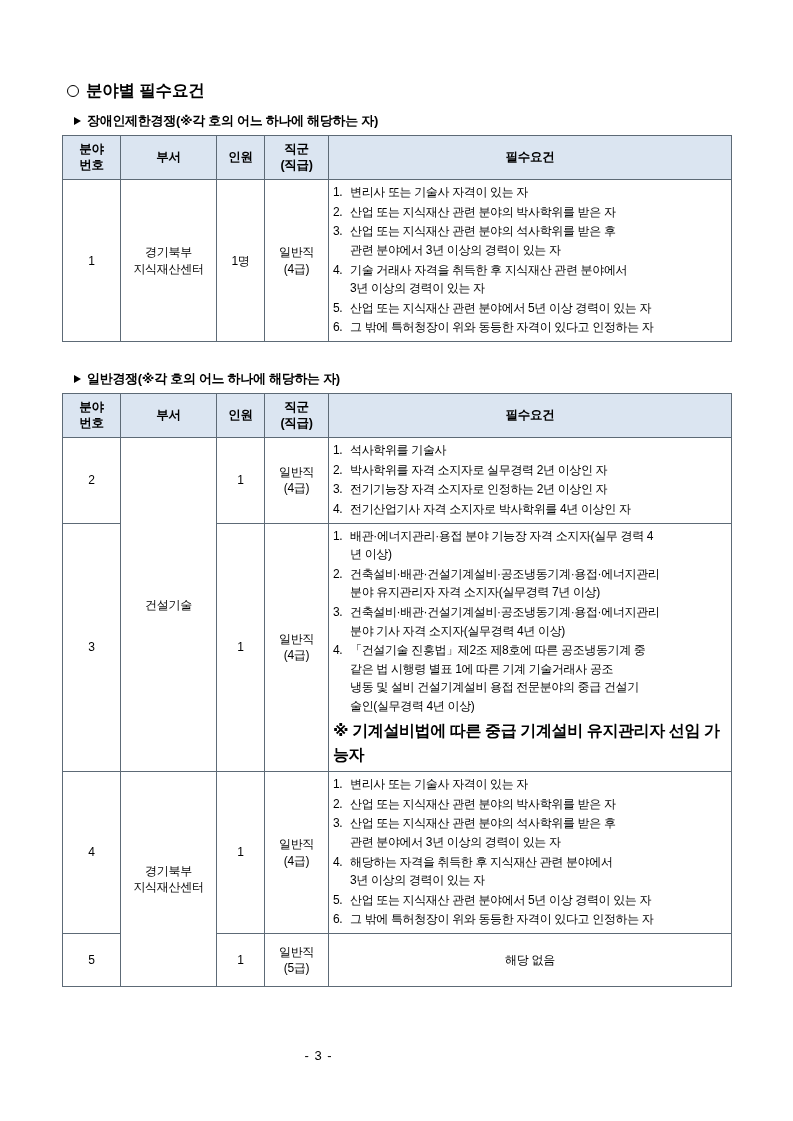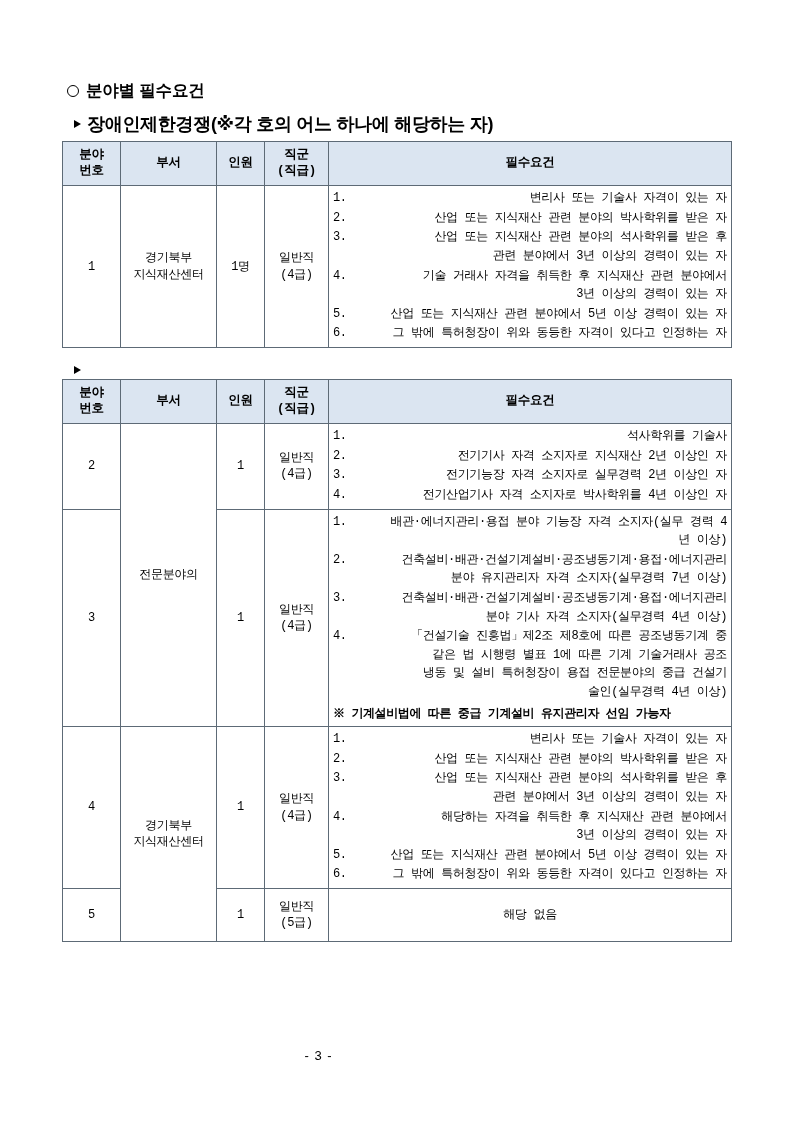--- a/index.html
+++ b/index.html
@@ -34,44 +34,43 @@
   }
   .h-major .bullet-circle {
     display: inline-block;
     width: 12px;
     height: 12px;
     border: 1.6px solid #000;
     border-radius: 50%;
     box-sizing: border-box;
   }
   .h-minor {
-    font-size: 18px;
+    font-size: 13px;
     font-weight: bold;
     letter-spacing: -0.3px;
     margin: 0 0 5px 12px;
     display: flex;
     align-items: center;
     gap: 6px;
   }
   .h-minor .bullet-tri {
     display: inline-block;
     width: 0;
     height: 0;
     border-left: 7px solid #000;
     border-top: 4.5px solid transparent;
     border-bottom: 4.5px solid transparent;
   }
 
   
   table.req {
     border-collapse: collapse;
     width: 669px;
-    margin: 0 0 18px 0;
+    margin: 0 0 28px 0;
     table-layout: fixed;
-    font-family: Liberation Mono, monospace;
   }
   table.req th, table.req td {
     border: 1px solid #5d6a76;
     padding: 3px 4px;
     vertical-align: middle;
     font-size: 12px;
     letter-spacing: -0.3px;
   }
   table.req thead th {
     background: #dbe5f1;
@@ -99,30 +98,29 @@
     margin-bottom: 1px;
     font-size: 12px;
     letter-spacing: -0.35px;
   }
   ol.reqs li .num {
     flex: 0 0 auto;
     width: 17px;
   }
   ol.reqs li .txt {
     flex: 1 1 auto;
-    text-align: right;
   }
   ol.reqs li .txt .ind {
     display: block;
     padding-left: 0;
   }
   .note-star {
     font-weight: bold;
     letter-spacing: -0.4px;
-    font-size: 12px;
+    font-size: 16px;
     margin-top: 3px;
   }
 
   
   col.c-no    { width: 58px; }
   col.c-dept  { width: 96px; }
   col.c-num   { width: 48px; }
   col.c-rank  { width: 64px; }
   col.c-req   { width: 403px; }
 
@@ -214,20 +212,21 @@
                 <span class="txt"><span>그 밖에 특허청장이 위와 동등한 자격이 있다고 인정하는 자</span></span>
               </li>
           </ol>
         </td>
       </tr>
     </tbody>
   </table>
 
   <div class="h-minor">
     <span class="bullet-tri"></span>
+    <span>일반경쟁(※각 호의 어느 하나에 해당하는 자)</span>
   </div>
 
   <table class="req">
     <colgroup>
       <col class="c-no">
         <col class="c-dept">
         <col class="c-num">
         <col class="c-rank">
         <col class="c-req">
     </colgroup>
@@ -243,39 +242,39 @@
           <span>직군</span><br>
           <span>(직급)</span>
         </th>
         <th>필수요건</th>
       </tr>
     </thead>
     <tbody>
 
       <tr>
         <td class="c">2</td>
-        <td class="c" rowspan="2">전문분야의</td>
+        <td class="c" rowspan="2">건설기술</td>
         <td class="c">1</td>
         <td class="c">
           <span>일반직</span><br>
           <span>(4급)</span>
         </td>
         <td class="req-list">
           <ol class="reqs">
             <li>
                 <span class="num">1.</span>
                 <span class="txt"><span>석사학위를 기술사</span></span>
               </li>
             <li>
                 <span class="num">2.</span>
-                <span class="txt"><span>전기기사 자격 소지자로 지식재산 2년 이상인 자</span></span>
+                <span class="txt"><span>박사학위를 자격 소지자로 실무경력 2년 이상인 자</span></span>
               </li>
             <li>
                 <span class="num">3.</span>
-                <span class="txt"><span>전기기능장 자격 소지자로 실무경력 2년 이상인 자</span></span>
+                <span class="txt"><span>전기기능장 자격 소지자로 인정하는 2년 이상인 자</span></span>
               </li>
             <li>
                 <span class="num">4.</span>
                 <span class="txt"><span>전기산업기사 자격 소지자로 박사학위를 4년 이상인 자</span></span>
               </li>
           </ol>
         </td>
       </tr>
 
       <tr>
@@ -294,21 +293,21 @@
             <li>
                 <span class="num">2.</span>
                 <span class="txt"><span>건축설비·배관·건설기계설비·공조냉동기계·용접·에너지관리</span><span class="ind">분야 유지관리자 자격 소지자(실무경력 7년 이상)</span></span>
               </li>
             <li>
                 <span class="num">3.</span>
                 <span class="txt"><span>건축설비·배관·건설기계설비·공조냉동기계·용접·에너지관리</span><span class="ind">분야 기사 자격 소지자(실무경력 4년 이상)</span></span>
               </li>
             <li>
                 <span class="num">4.</span>
-                <span class="txt"><span>「건설기술 진흥법」제2조 제8호에 따른 공조냉동기계 중</span><span class="ind">같은 법 시행령 별표 1에 따른 기계 기술거래사 공조</span><span class="ind">냉동 및 설비 특허청장이 용접 전문분야의 중급 건설기</span><span class="ind">술인(실무경력 4년 이상)</span></span>
+                <span class="txt"><span>「건설기술 진흥법」제2조 제8호에 따른 공조냉동기계 중</span><span class="ind">같은 법 시행령 별표 1에 따른 기계 기술거래사 공조</span><span class="ind">냉동 및 설비 건설기계설비 용접 전문분야의 중급 건설기</span><span class="ind">술인(실무경력 4년 이상)</span></span>
               </li>
           </ol>
           <div class="note-star">※ 기계설비법에 따른 중급 기계설비 유지관리자 선임 가능자</div>
         </td>
       </tr>
 
       <tr>
         <td class="c">4</td>
         <td class="c" rowspan="2">
           <span>경기북부</span><br>

